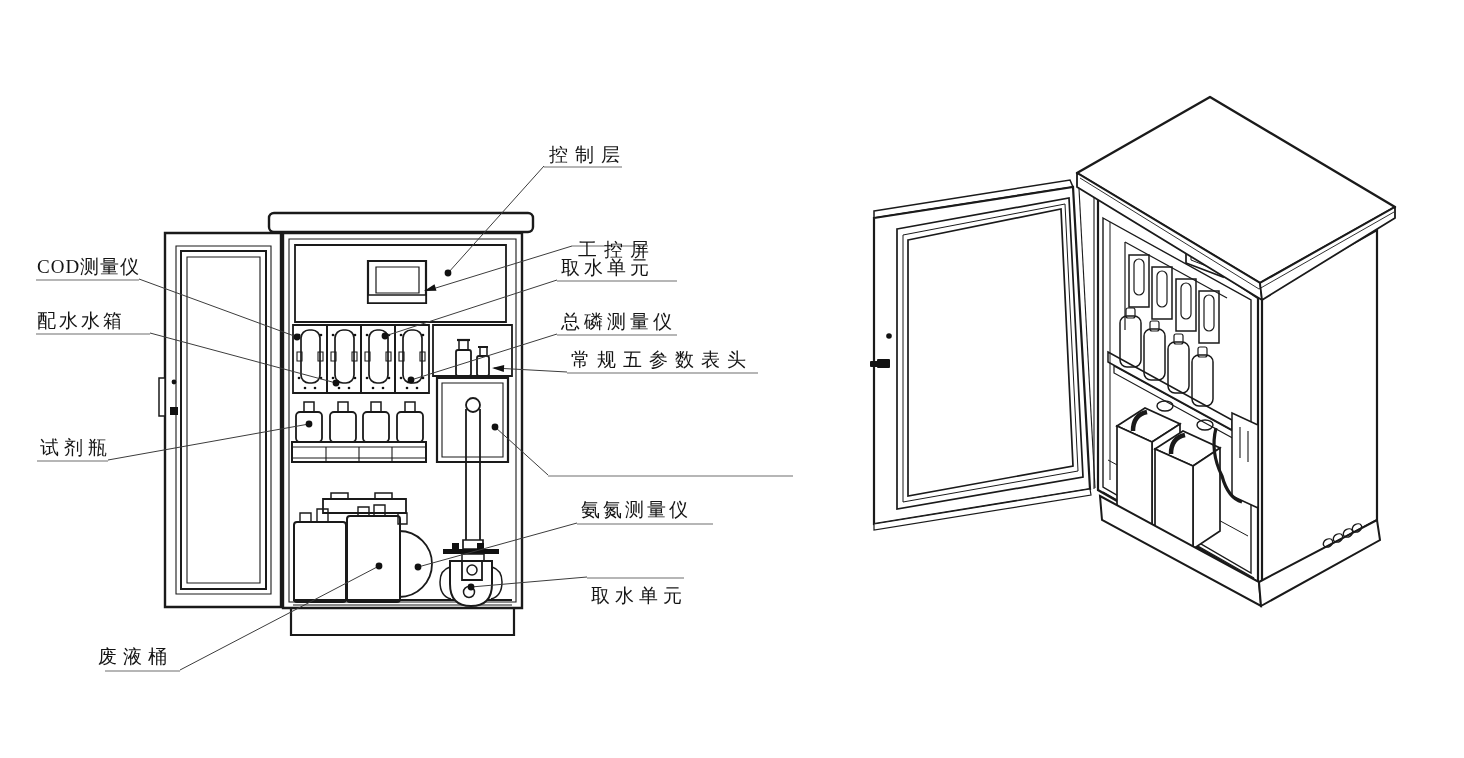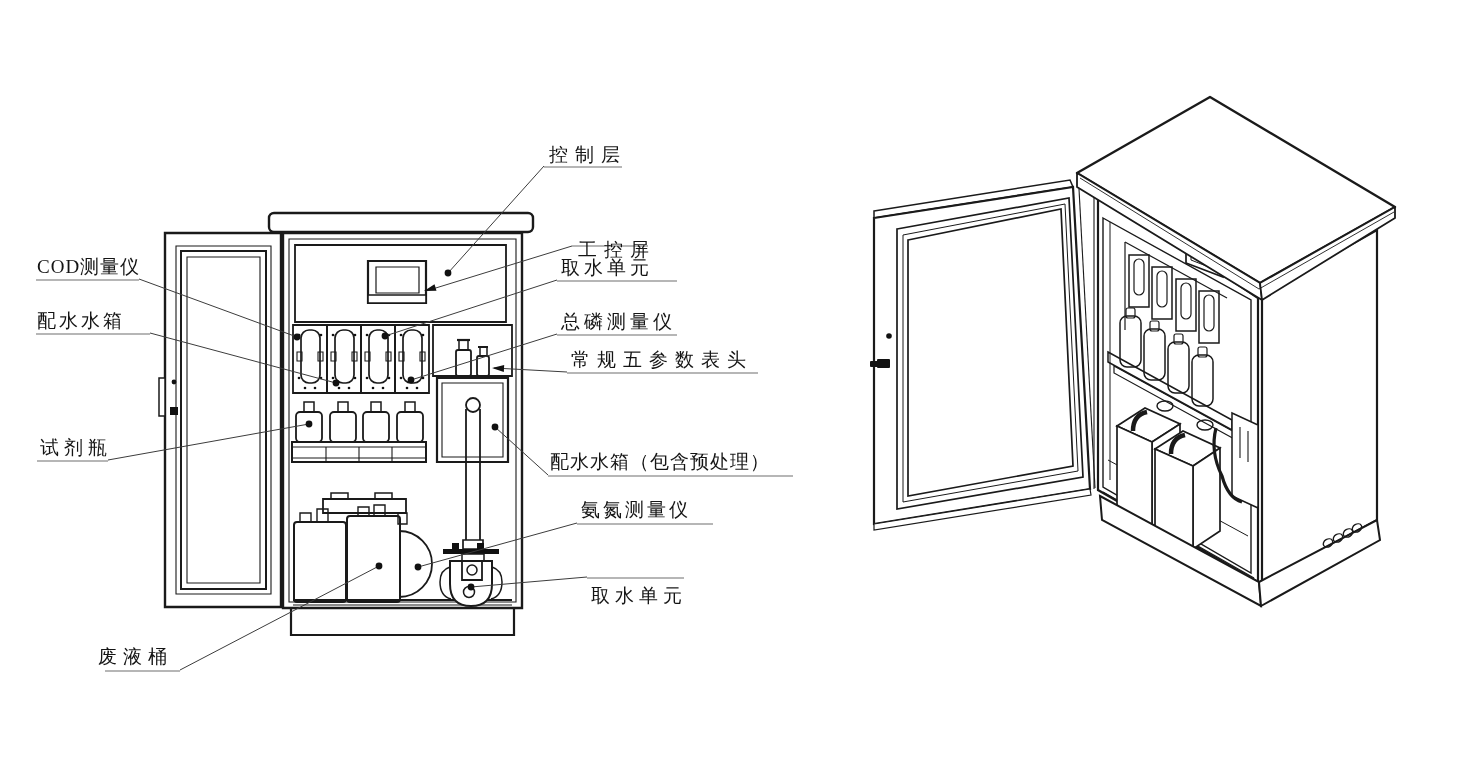--- a/index.html
+++ b/index.html
@@ -323,21 +323,20 @@
       <polygon points="492,368 504.2,364.9 503.8,372.1"></polygon>
     </g>
   </g>
 </svg>
 
 <div class="lbl" style="left:549px;top:143px;letter-spacing:7px">控制层</div>
 <div class="lbl" style="left:578px;top:238px;letter-spacing:7px">工控屏</div>
 <div class="lbl" style="left:561px;top:256px;letter-spacing:4px">取水单元</div>
 <div class="lbl" style="left:561px;top:310px;letter-spacing:4px">总磷测量仪</div>
 <div class="lbl" style="left:571px;top:348px;letter-spacing:7px">常规五参数表头</div>
-<div class="lbl" style="left:550px;top:450px;letter-spacing:1px">配水水箱（包含预处理）</div>
 <div class="lbl" style="left:581px;top:498px;letter-spacing:3px">氨氮测量仪</div>
 <div class="lbl" style="left:591px;top:584px;letter-spacing:5px">取水单元</div>
 <div class="lbl" style="left:37px;top:255px;letter-spacing:1px">COD测量仪</div>
 <div class="lbl" style="left:37px;top:309px;letter-spacing:3px">配水水箱</div>
 <div class="lbl" style="left:40px;top:436px;letter-spacing:5px">试剂瓶</div>
 <div class="lbl" style="left:98px;top:645px;letter-spacing:6px">废液桶</div>
 
 </div>
 
 </body></html>

